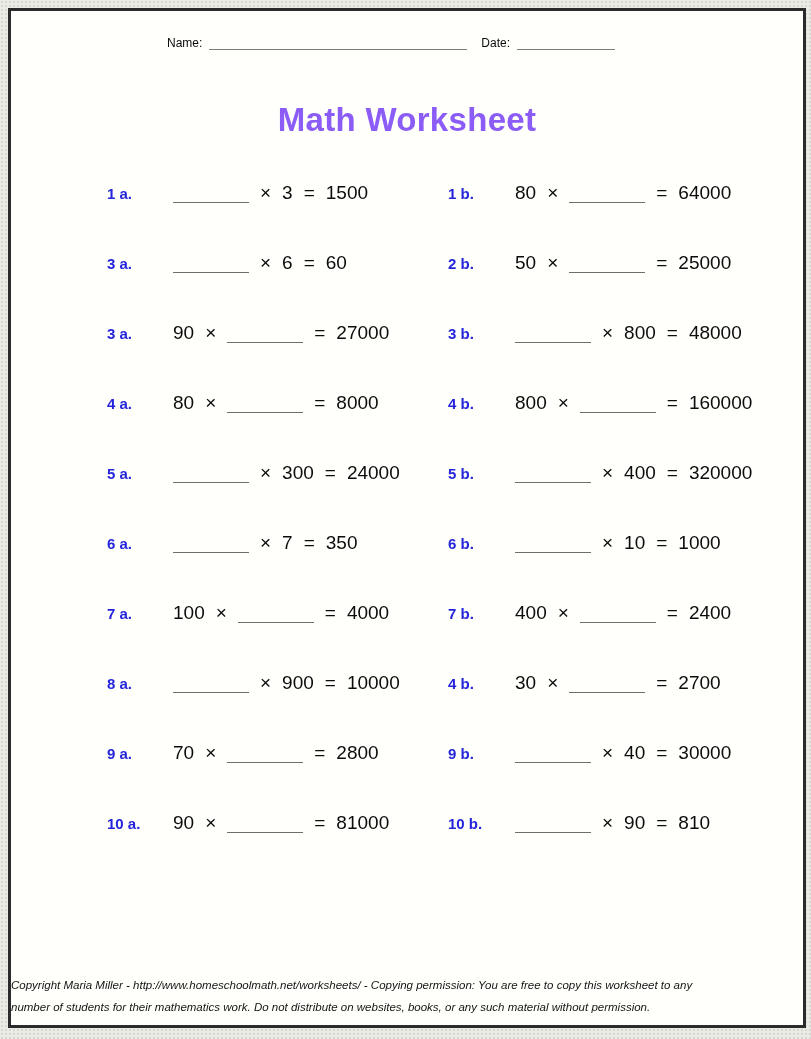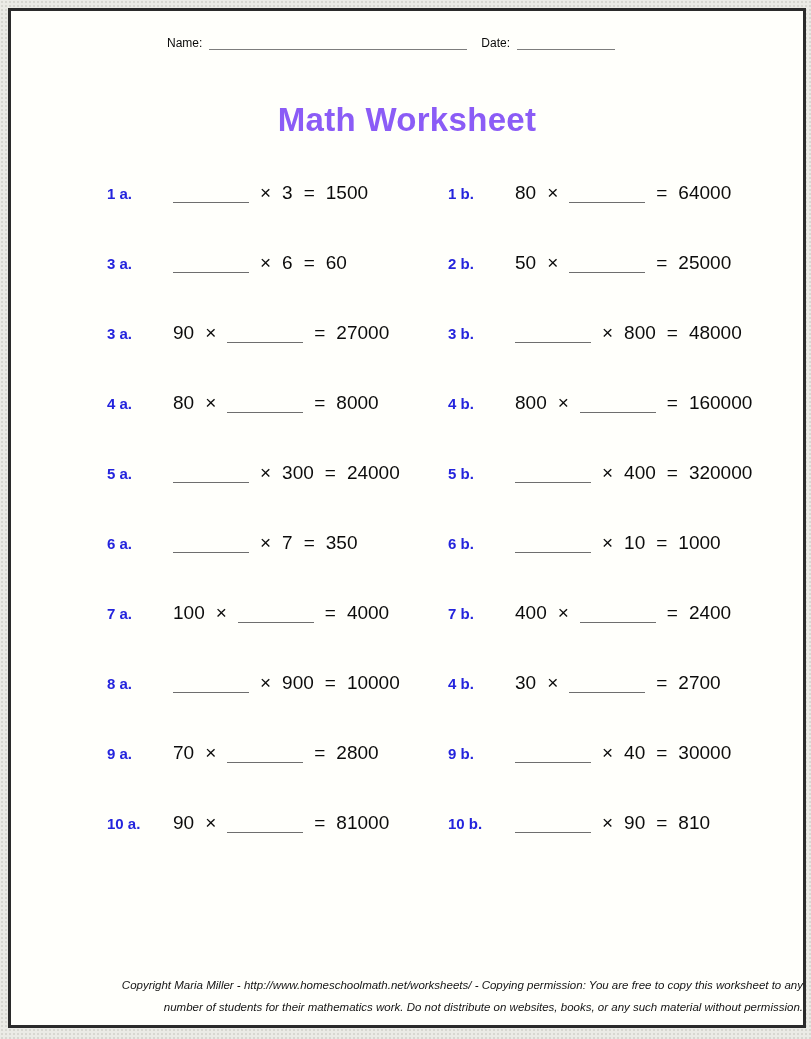--- a/index.html
+++ b/index.html
@@ -37,21 +37,21 @@
   .pexpr{display:flex;align-items:baseline;font-size:19px;color:#0c0c0c;}
   .pexpr span{margin-right:11px;}
   .pexpr span:last-child{margin-right:0;}
   .blank{
     display:inline-block;width:76px;height:0;
     border-bottom:1.7px solid #6e6e6e;
     position:relative;top:4px;
   }
   .footer{
     position:absolute;bottom:7px;left:0;right:0;
-    text-align:right;font-style:italic;font-size:11.5px;
+    text-align:left;font-style:italic;font-size:11.5px;
     line-height:1.85;color:#141414;
   }
 </style>
 </head>
 <body>
 
 <div class="page">
 
   <div class="sheet-header">
     <span>Name:</span>

